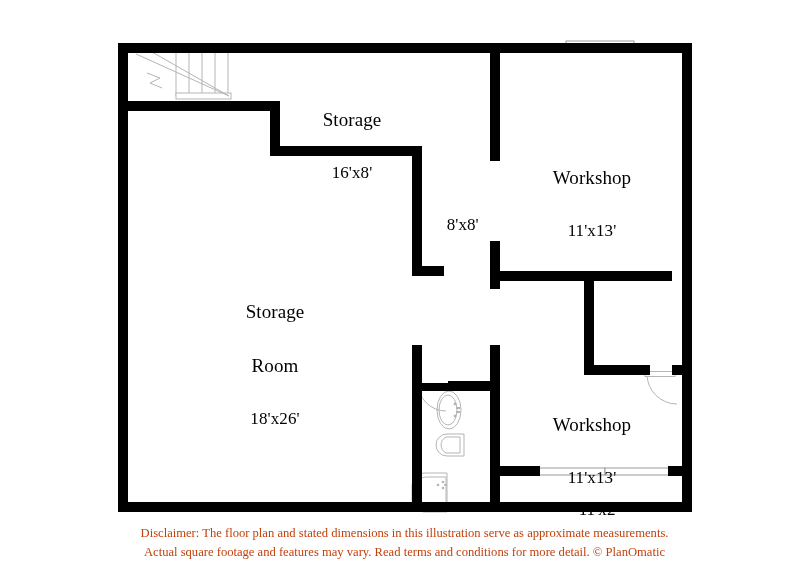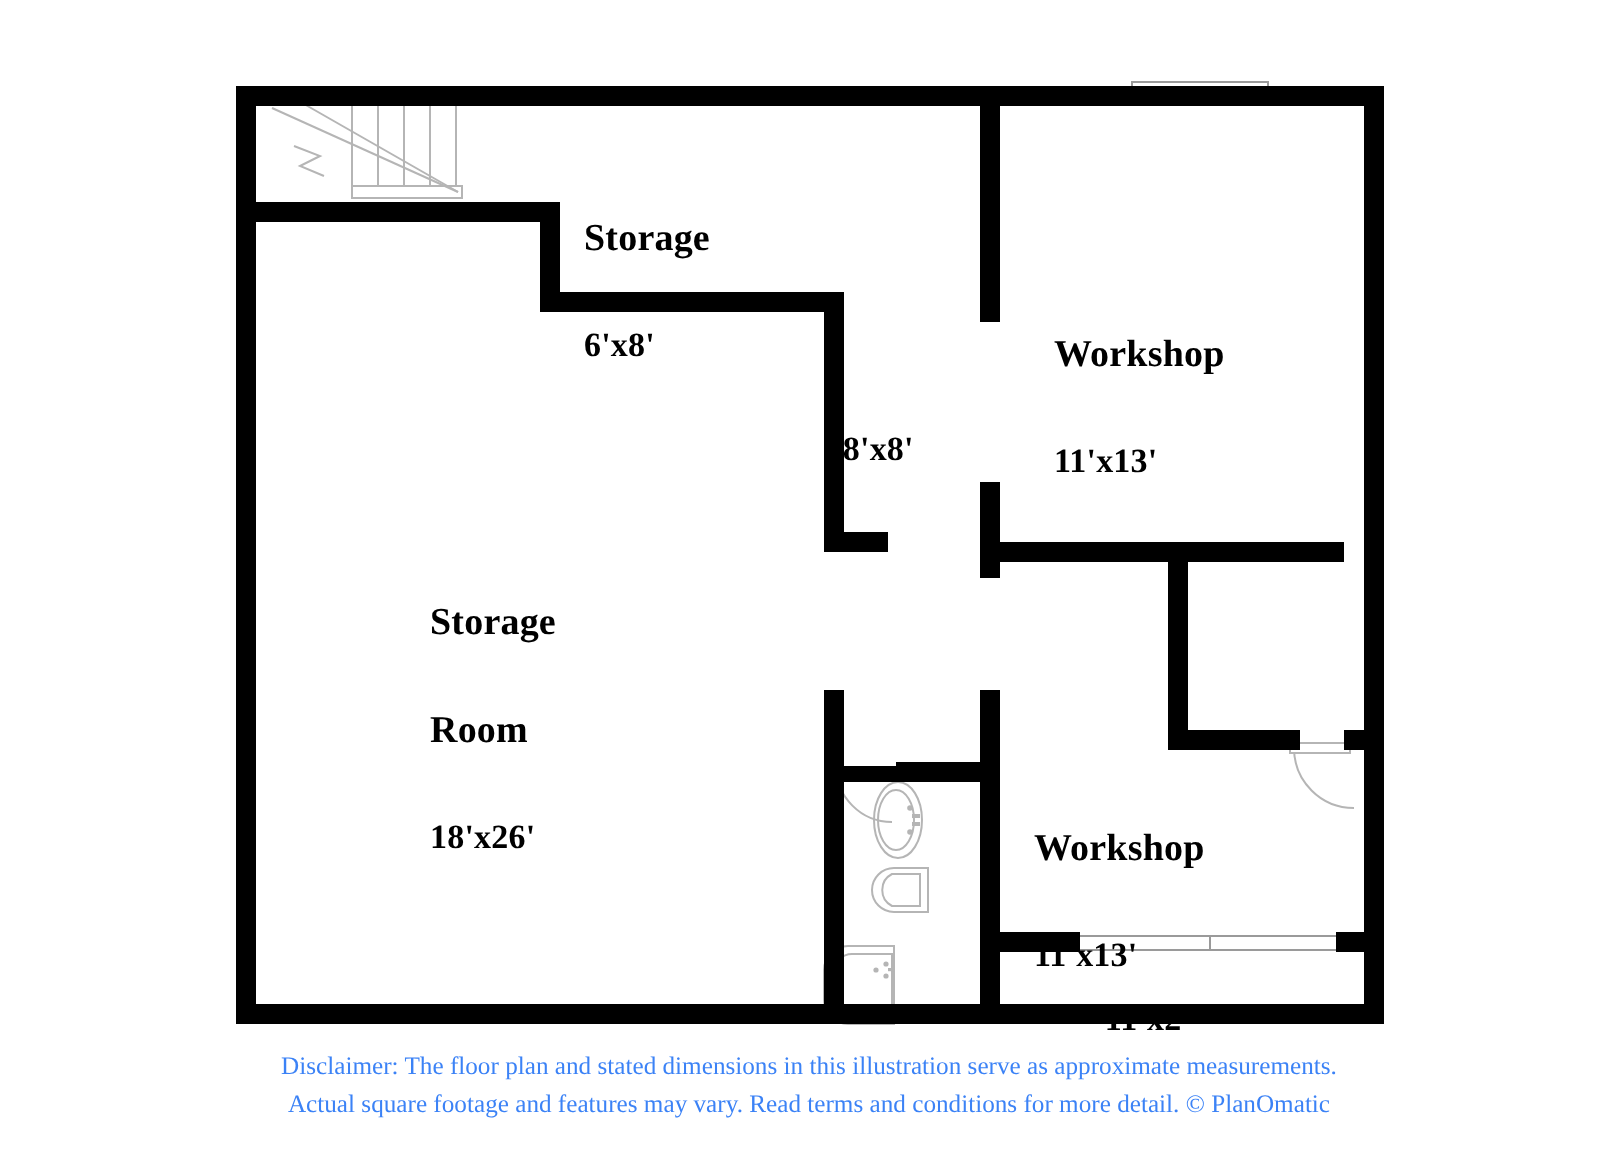--- a/index.html
+++ b/index.html
@@ -23,23 +23,23 @@
   #plan-svg {
     position: absolute;
     left: 0;
     top: 0;
     width: 809px;
     height: 588px;
     display: block;
   }
   .room-label {
     position: absolute;
-    text-align: left;
+    text-align: center;
     font-family: "Liberation Serif", serif;
-    font-weight: bold;
+    font-weight: normal;
     color: #000000;
     line-height: 1.06;
     white-space: pre;
     letter-spacing: 0.1px;
   }
   .room-name {
     display: block;
     font-size: 19px;
   }
   .room-dims {
@@ -50,21 +50,21 @@
     font-size: 17px;
   }
   #disclaimer {
     position: absolute;
     left: 0;
     top: 524px;
     width: 809px;
     text-align: center;
     font-family: "Liberation Serif", serif;
     font-size: 12.6px;
-    color: #3b82f6;
+    color: #c2410c;
     line-height: 1.48;
   }
   #disclaimer span { display: block; }
 </style>
 </head>
 <body>
 
 <div id="page">
 
   <svg id="plan-svg" viewBox="0 0 809 588">
@@ -152,21 +152,21 @@
       <rect x="422" y="383" width="26" height="8"></rect>
       <rect x="448" y="381" width="42" height="10"></rect>
 
       <rect x="500" y="466" width="40" height="10"></rect>
       <rect x="668" y="466" width="24" height="10"></rect>
     </g>
   </svg>
 
   <div class="room-label" style="left:292px; top:76px; width:120px;">
     <span class="room-name">Storage</span>
-    <span class="room-dims">6'x8'</span>
+    <span class="room-dims">16'x8'</span>
   </div>
 
   <div class="room-label" style="left:527px; top:134px; width:130px;">
     <span class="room-name">Workshop</span>
     <span class="room-dims">11'x13'</span>
   </div>
 
   <div class="room-label dim-only" style="left:404px; top:198px; width:100px;">
     <span>8'x8'</span>
   </div>

